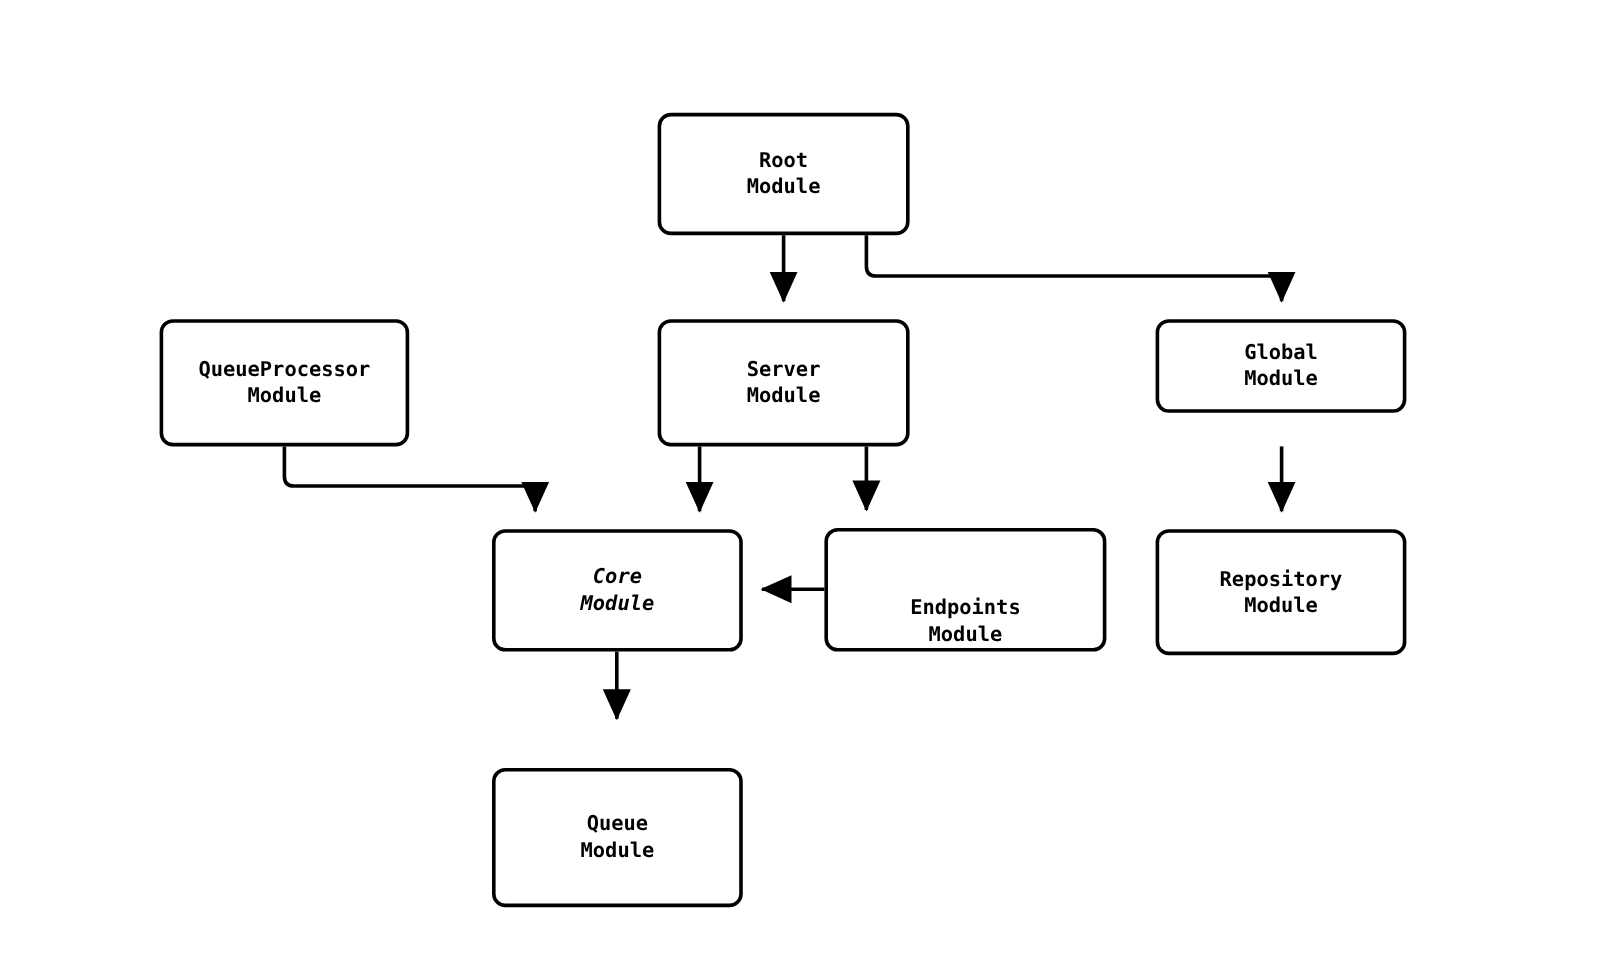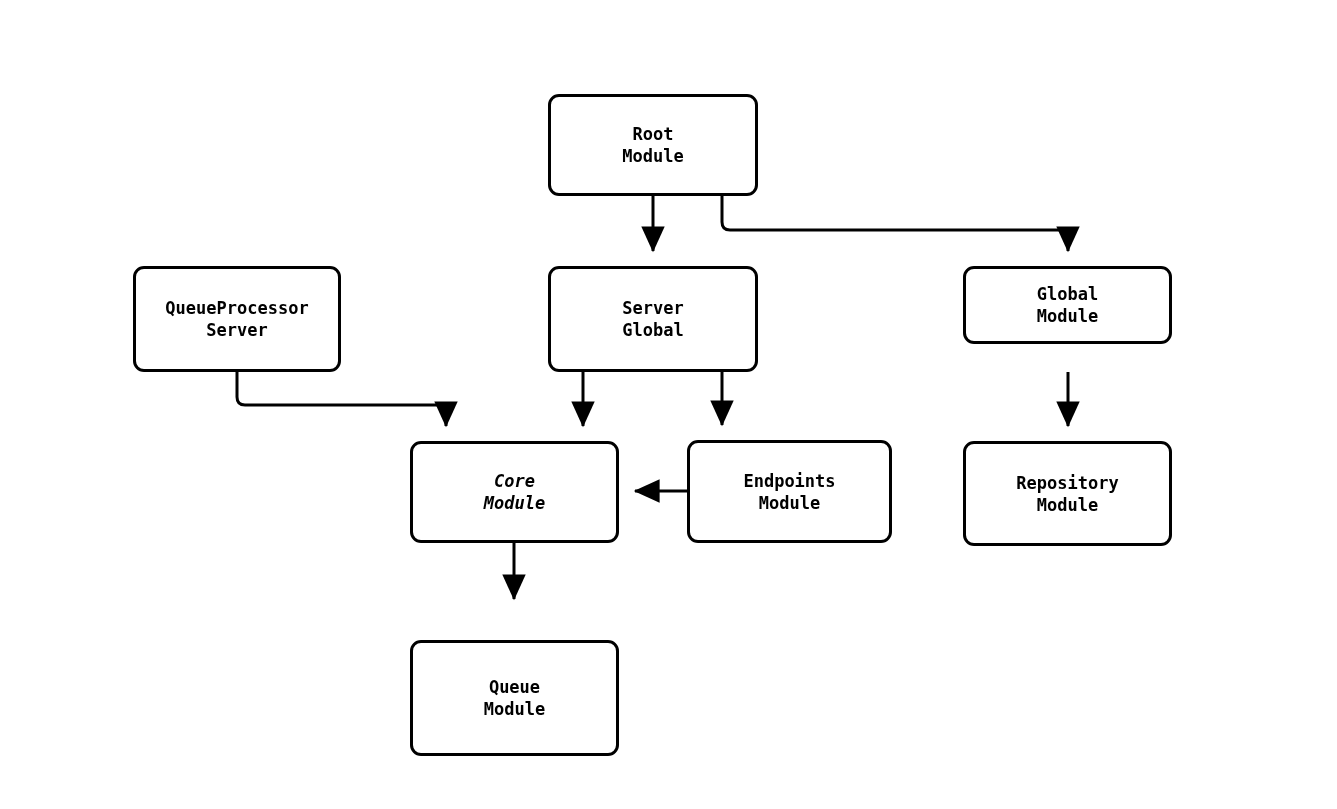--- a/index.html
+++ b/index.html
@@ -80,39 +80,39 @@
     </g>
   </svg>
 
   <div class="node" style="left:548px; top:94px; width:210px; height:102px;">
     <span class="node-label">Root
 Module</span>
   </div>
 
   <div class="node" style="left:133px; top:266px; width:208px; height:106px;">
     <span class="node-label">QueueProcessor
-Server</span>
+Module</span>
   </div>
 
   <div class="node" style="left:548px; top:266px; width:210px; height:106px;">
     <span class="node-label">Server
-Global</span>
+Module</span>
   </div>
 
   <div class="node" style="left:963px; top:266px; width:209px; height:78px;">
     <span class="node-label">Global
 Module</span>
   </div>
 
   <div class="node" style="left:410px; top:441px; width:209px; height:102px;font-style:italic;">
     <span class="node-label">Core
 Module</span>
   </div>
 
-  <div class="node" style="left:687px; top:440px; width:205px; height:103px;">
+  <div class="node" style="left:687px; top:440px; width:235px; height:103px;align-items:flex-end;">
     <span class="node-label">Endpoints
 Module</span>
   </div>
 
   <div class="node" style="left:963px; top:441px; width:209px; height:105px;">
     <span class="node-label">Repository
 Module</span>
   </div>
 
   <div class="node" style="left:410px; top:640px; width:209px; height:116px;">

